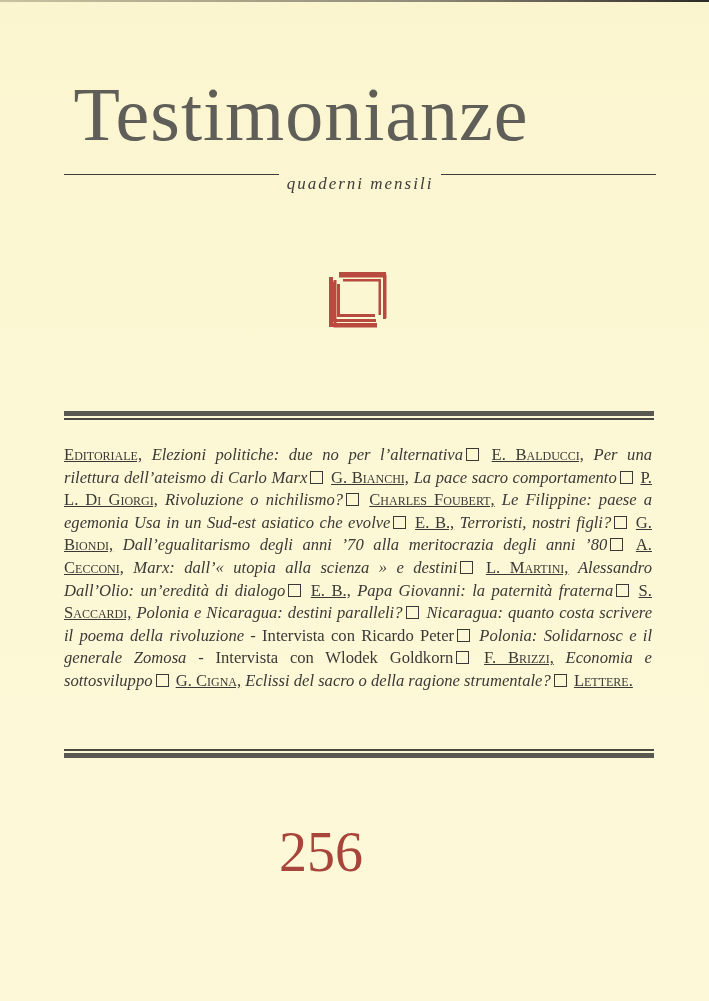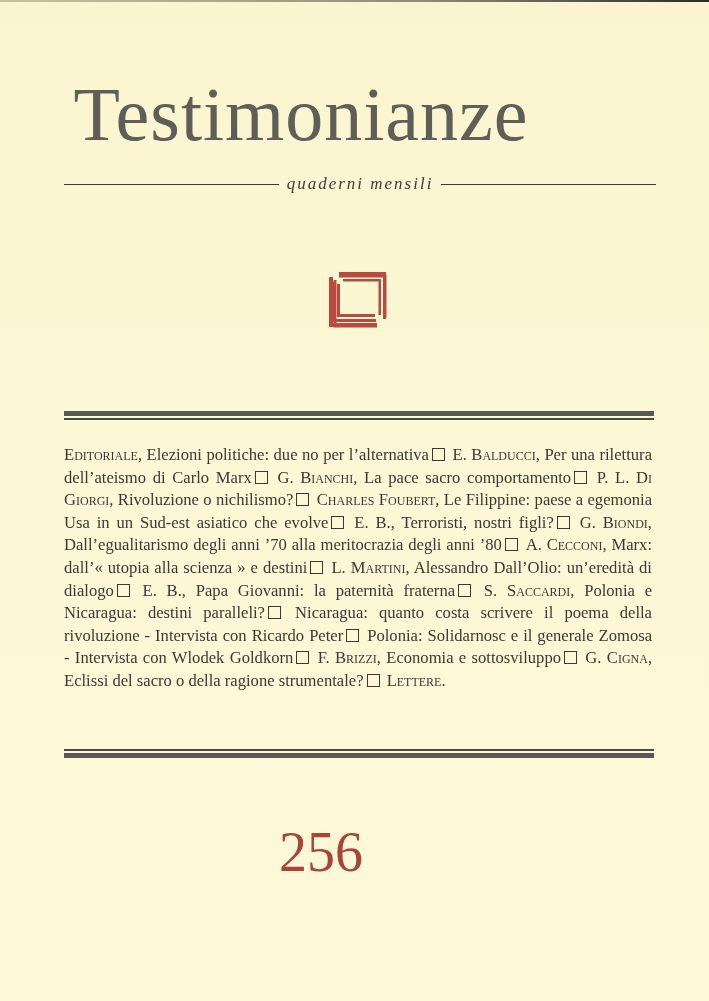--- a/index.html
+++ b/index.html
@@ -17,21 +17,21 @@
     position:absolute; left:0; top:0; width:709px; height:2px;
     background: linear-gradient(90deg,#c9c2a0 0%,#8f8a78 60%,#2c2a26 100%);
   }
   .masthead {
     position:absolute; left:0; top:76px; width:602px; text-align:center;
     font-size:76px; color:#5f5e58; letter-spacing:1px; line-height:1;
     font-family:"Liberation Serif","DejaVu Serif",serif;
   }
   .subtitle-row {
     position:absolute; left:64px; top:174px; width:592px; height:20px;
-    display:flex; align-items:center;
+    display:flex; align-items:flex-start;
   }
   .subtitle-row .line { flex:1; height:1px; background:#3d3c38; }
   .subtitle-row .sub {
     font-style:italic; font-size:17px; color:#3d3c38; letter-spacing:2px;
     padding:0 8px;
   }
   .logo {
     position:absolute; left:327px; top:268px; width:62px; height:62px;
   }
   .rule {
@@ -40,22 +40,22 @@
   .rule .thick { height:5px; background:#595852; }
   .rule .thin { height:2px; background:#4a4944; }
   .rule .gap { height:2px; }
   .rule-top { top:411px; }
   .rule-bottom { top:749px; }
   .contents {
     position:absolute; left:64px; top:444px; width:588px;
     font-size:16.6px; line-height:22.6px; color:#3a3935;
     text-align:justify;
   }
-  .contents .sc { font-variant:small-caps; }
-  .contents .it { }
+  .contents .sc { font-variant:small-caps;text-decoration:underline; }
+  .contents .it { font-style:italic; }
   .contents .sep {
     display:inline-block; width:11px; height:11px; border:1px solid #3a3935;
     vertical-align:-1px; margin:0 3px;
   }
   .issue {
     position:absolute; left:0; top:824px; width:642px; text-align:center;
     font-size:56px; color:#a8453a; line-height:1;
   }
 </style>
 </head>

